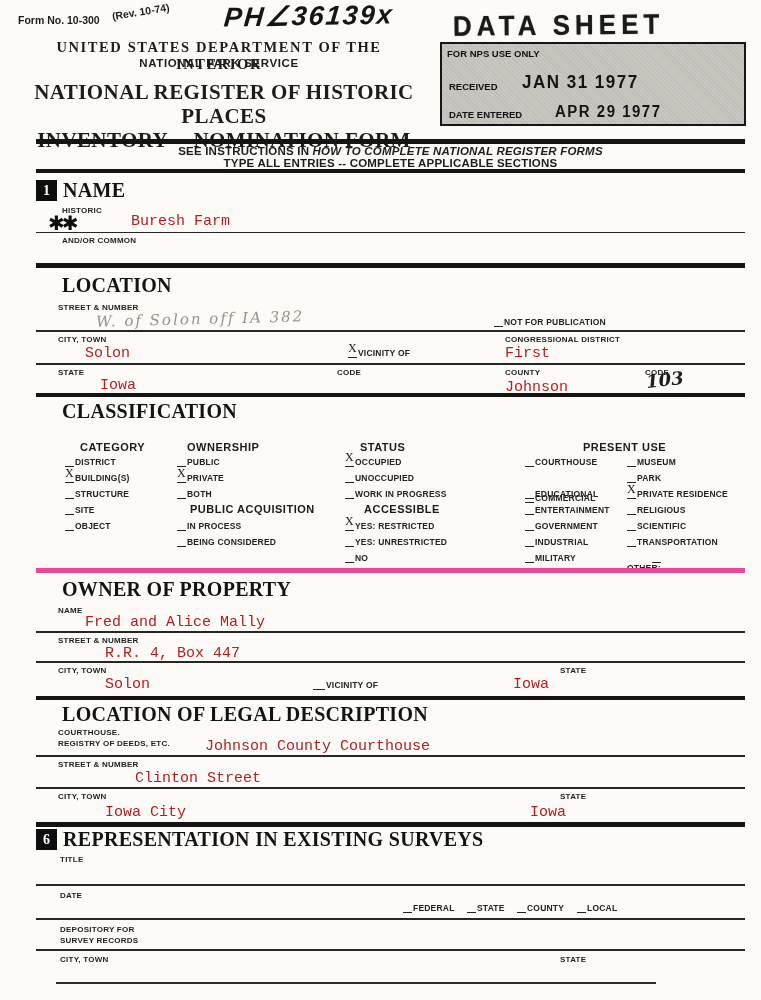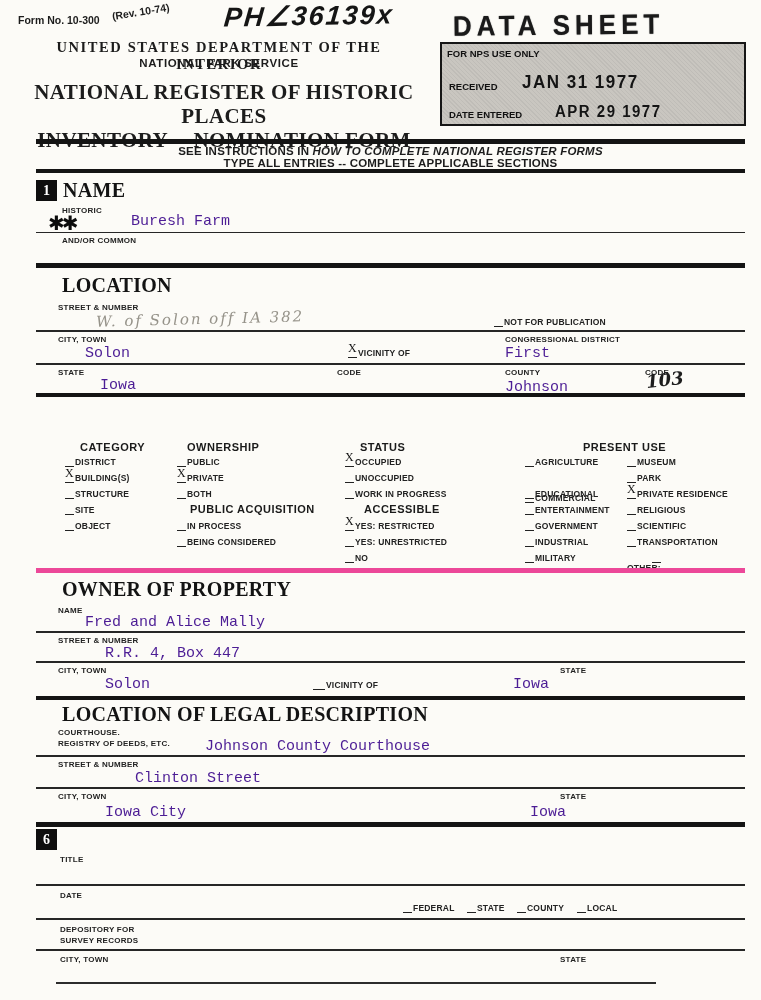--- a/index.html
+++ b/index.html
@@ -34,21 +34,21 @@
   
   .band{border-top:5px solid #141414;border-bottom:4px solid #141414;height:34px;box-sizing:border-box;
         text-align:center;font:700 11.5px/12px "Liberation Sans",sans-serif;padding-top:1px;letter-spacing:.2px;}
   .band .em{font-style:italic;}
 
   
   .h2{position:absolute;font:700 20px/22px "Liberation Serif",serif;letter-spacing:.3px;color:#131313;}
   .numbox{position:absolute;width:21px;height:21px;background:#0e0e0e;color:#fff;text-align:center;
         font:700 14px/21px "Liberation Serif",serif;}
   .lbl{position:absolute;font:700 8px/10px "Liberation Sans",sans-serif;letter-spacing:.25px;color:#232323;}
-  .typed{position:absolute;font:400 15px/16px "Liberation Mono",monospace;color:#4c1d95;}
+  .typed{position:absolute;font:400 15px/16px "Liberation Mono",monospace;color:#b91c1c;}
   .hand{position:absolute;font:italic 15px "DejaVu Serif",serif;color:#96938a;transform:rotate(-1.5deg);
         letter-spacing:2px;}
   .hand2{position:absolute;font:italic 700 18px "DejaVu Serif",serif;color:#1d1d1d;transform:rotate(-6deg);}
   .stars{position:absolute;font:700 20px "DejaVu Sans",sans-serif;letter-spacing:-3px;color:#0c0c0c;}
   .hr{position:absolute;left:0;right:0;border-top:2px solid #262626;}
   .colhead{position:absolute;font:700 11px/12px "Liberation Sans",sans-serif;letter-spacing:.5px;color:#1a1a1a;}
   .chk{position:absolute;display:flex;align-items:flex-end;gap:1px;
        font:700 8.5px/9px "Liberation Sans",sans-serif;letter-spacing:.2px;color:#222;white-space:nowrap;}
   .chk .mark{display:inline-block;width:9px;height:9px;border-bottom:1.8px solid #222;position:relative;flex:none;}
   .chk .mark.checked::before{content:"X";position:absolute;left:0;top:-6px;
@@ -120,20 +120,21 @@
       <span class="lbl" style="left:301px;top:100px;">CODE</span>
       <span class="lbl" style="left:469px;top:100px;">COUNTY</span>
       <span class="lbl" style="left:609px;top:100px;">CODE</span>
       <span class="typed" style="left:64px;top:110px;">Iowa</span>
       <span class="typed" style="left:305px;top:110px;"></span>
       <span class="typed" style="left:469px;top:112px;">Johnson</span>
       <span class="hand2" style="left:610px;top:101px;">103</span>
     </section>
 
     <section style="height:175px;border-top:4px solid #141414;">
+      <div class="h2" style="left:26px;top:3px;">CLASSIFICATION</div>
 
       <span class="colhead" style="left:44px;top:44px;">CATEGORY</span>
       <span class="colhead" style="left:151px;top:44px;">OWNERSHIP</span>
       <span class="colhead" style="left:324px;top:44px;">STATUS</span>
       <span class="colhead" style="left:547px;top:44px;">PRESENT USE</span>
 
       <span class="chk" style="left:29px;top:60px;">
           <i class="mark"></i>
           <span>DISTRICT</span>
         </span>
@@ -197,21 +198,21 @@
           <i class="mark"></i>
           <span>YES: UNRESTRICTED</span>
         </span>
       <span class="chk" style="left:309px;top:156px;">
           <i class="mark"></i>
           <span>NO</span>
         </span>
 
       <span class="chk" style="left:489px;top:60px;">
           <i class="mark"></i>
-          <span>AGRICULTURE</span>
+          <span>COURTHOUSE</span>
         </span>
       <span class="chk" style="left:489px;top:76px;margin-top:20px;">
           <i class="mark"></i>
           <span>COMMERCIAL</span>
         </span>
       <span class="chk" style="left:489px;top:92px;">
           <i class="mark"></i>
           <span>EDUCATIONAL</span>
         </span>
       <span class="chk" style="left:489px;top:108px;">
@@ -289,20 +290,21 @@
       <span class="typed" style="left:99px;top:71px;">Clinton Street</span>
       <div class="hr" style="top:87px;"></div>
       <span class="lbl" style="left:22px;top:92px;">CITY, TOWN</span>
       <span class="lbl" style="left:524px;top:92px;">STATE</span>
       <span class="typed" style="left:69px;top:105px;">Iowa City</span>
       <span class="typed" style="left:494px;top:105px;">Iowa</span>
     </section>
 
     <section style="height:178px;border-top:5px solid #141414;">
       <div class="numbox" style="left:0;top:2px;">6</div>
+      <div class="h2" style="left:27px;top:1px;">REPRESENTATION IN EXISTING SURVEYS</div>
       <span class="lbl" style="left:24px;top:28px;">TITLE</span>
       <div class="hr" style="top:57px;"></div>
       <span class="lbl" style="left:24px;top:64px;">DATE</span>
       <span class="chk" style="left:367px;top:76px;">
           <i class="mark"></i>
           <span>FEDERAL</span>
         </span>
       <span class="chk" style="left:431px;top:76px;">
           <i class="mark"></i>
           <span>STATE</span>

